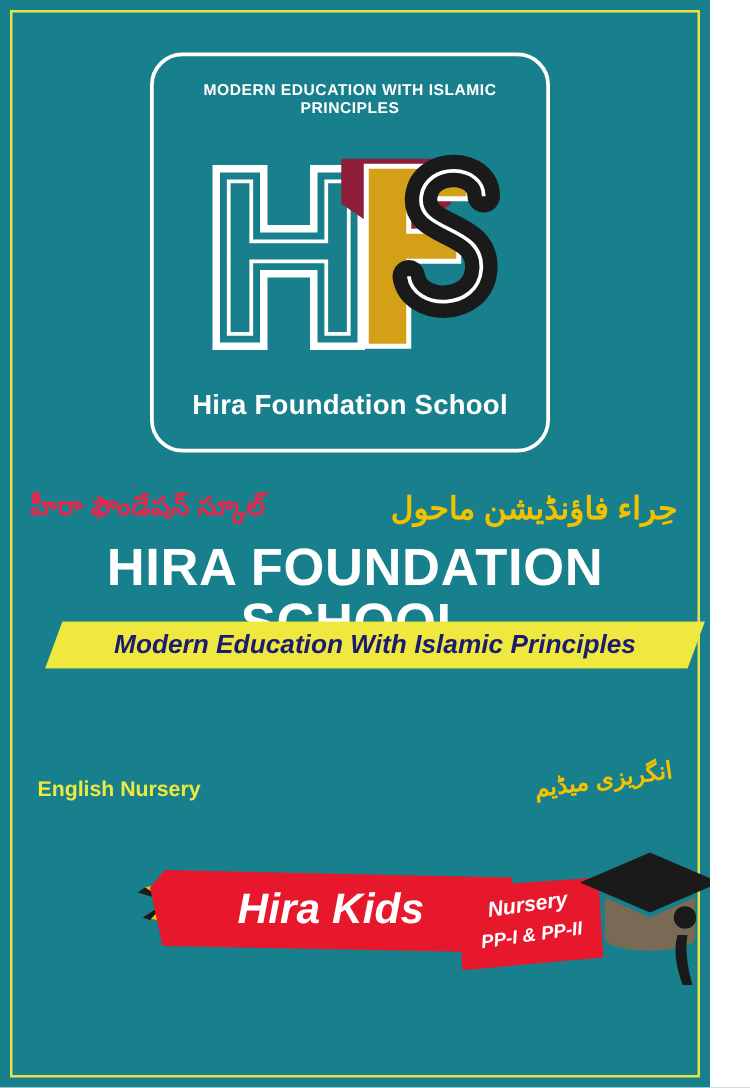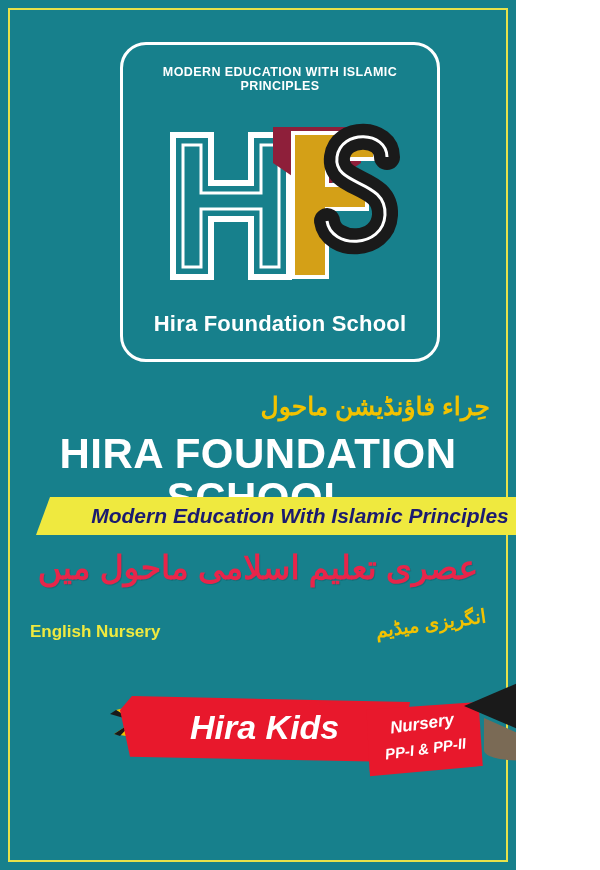--- a/index.html
+++ b/index.html
@@ -5,21 +5,21 @@
   html, body {
     margin: 0;
     padding: 0;
     background: #ffffff;
   }
   body {
     font-family: "Liberation Sans", sans-serif;
   }
   .poster {
     position: relative;
-    width: 516px;
+    width: 568px;
     height: 870px;
     background: #17808c;
     overflow: hidden;
     box-sizing: border-box;
   }
   .border-frame {
     position: absolute;
     left: 8px;
     top: 8px;
     right: 8px;
@@ -260,30 +260,30 @@
       <path d="M138 36 L220 36 L220 62 L172 62 L172 88 L212 88 L212 112 L172 112 L172 180 L138 180 Z" fill="#d4a017" stroke="#ffffff" stroke-width="4"></path>
 
       <path d="M232 60 C232 34 186 32 182 60 C178 90 232 82 230 118 C228 152 176 152 172 124" fill="none" stroke="#1a1a1a" stroke-width="26" stroke-linecap="round"></path>
       <path d="M232 60 C232 34 186 32 182 60 C178 90 232 82 230 118 C228 152 176 152 172 124" fill="none" stroke="#ffffff" stroke-width="3"></path>
     </svg>
 
     <div class="logo-name">Hira Foundation School</div>
   </div>
 
   <div class="script-row">
+    <div class="telugu">హీరా ఫౌండేషన్ స్కూల్</div>
     <div class="urdu-name">حِراء فاؤنڈیشن ماحول</div>
   </div>
 
   <div class="main-title">HIRA FOUNDATION SCHOOL</div>
 
   <div class="yellow-banner">
     <span>Modern Education With Islamic Principles</span>
   </div>
 
-  <div class="urdu-tagline">عصری تعلیم اسلامی ماحول میں</div>
 
   <div class="english-medium">English Nursery</div>
   <div class="urdu-medium">انگریزی میڈیم</div>
 
   <div class="kids-block">
 
     <svg class="pencil" viewBox="0 0 86 54">
       <path d="M86 4 L30 10 L46 27 L28 44 L86 50 Z" fill="#e8182c"></path>
       <path d="M30 10 L6 16 L24 27 L4 40 L28 44 L46 27 Z" fill="#f2c200"></path>
       <path d="M6 16 L0 20 L24 27 L4 40 L10 42 L24 27 Z" fill="#1a1a1a"></path>

